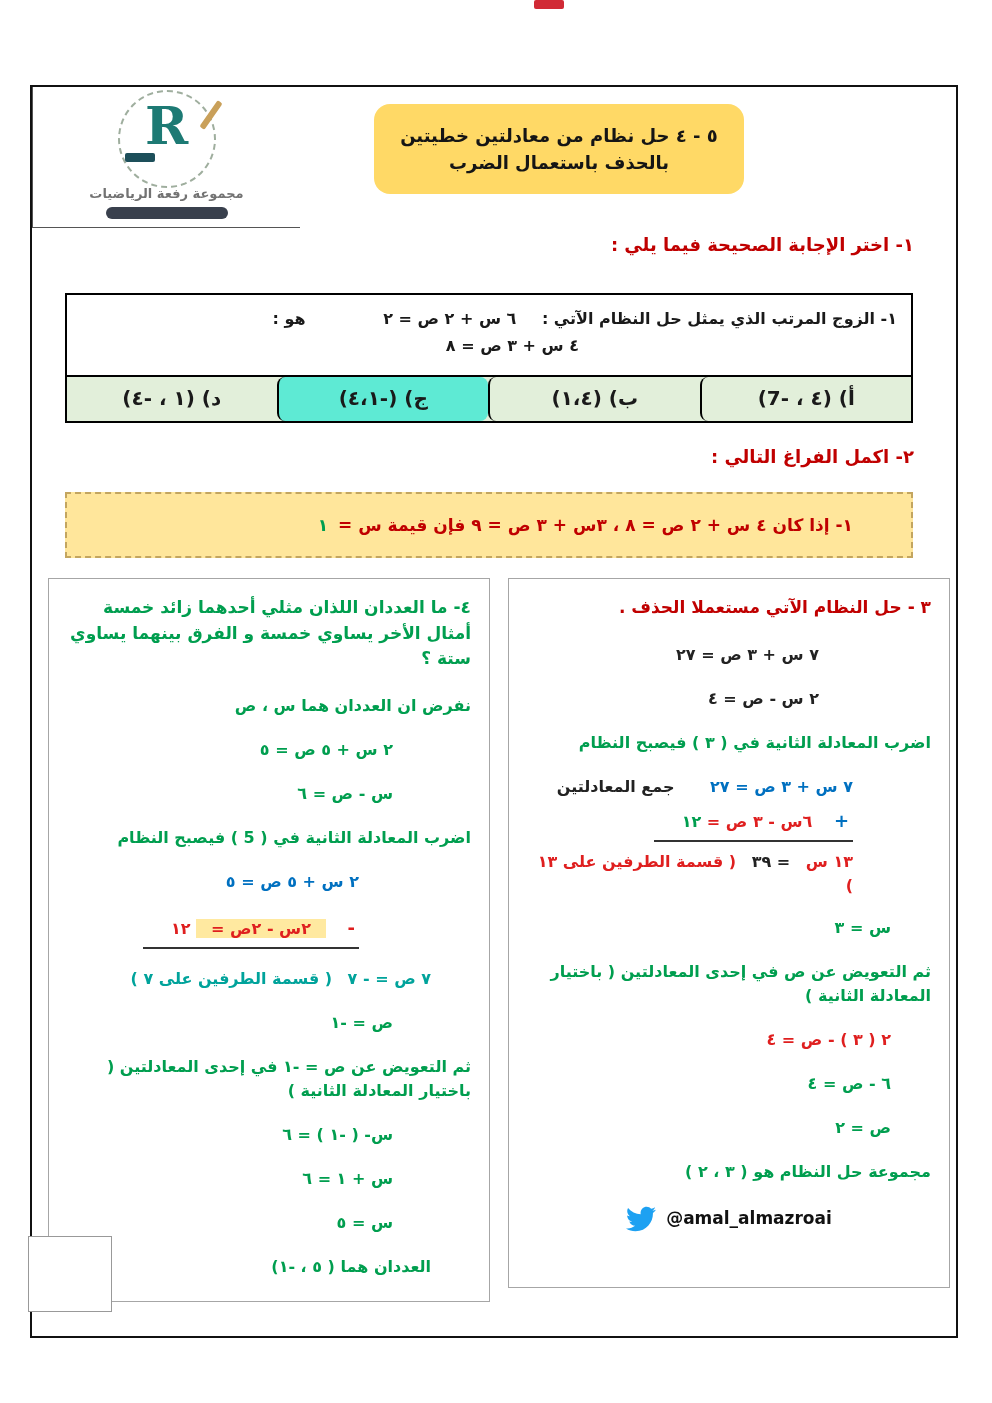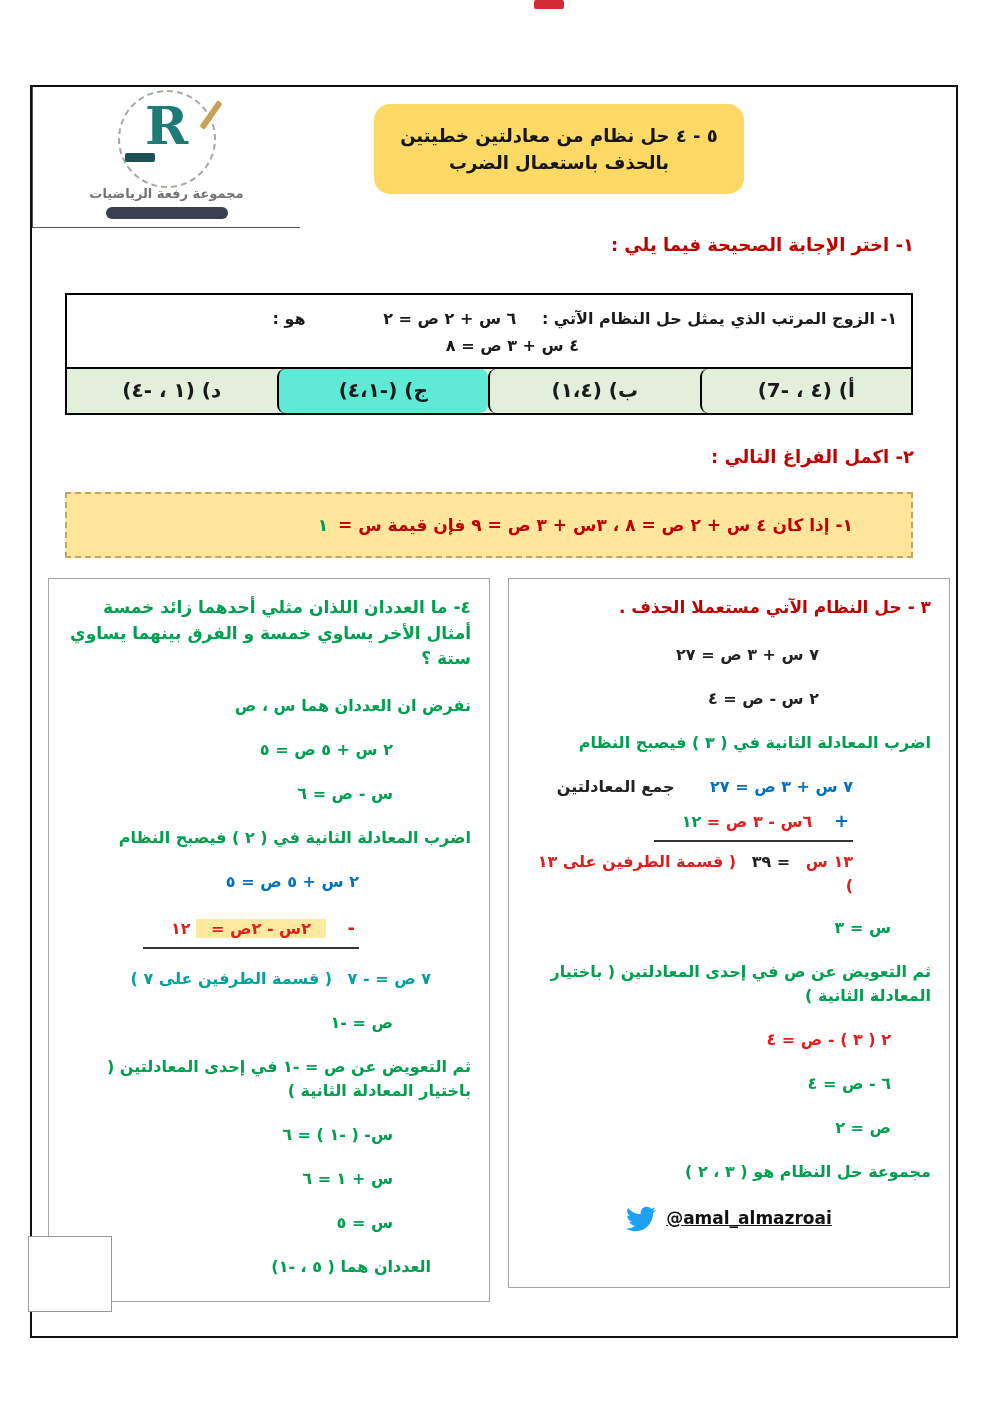--- a/index.html
+++ b/index.html
@@ -32,21 +32,21 @@
   .title-box{left:374px;top:104px;width:370px;height:90px;background:#ffd966;
     border-radius:16px;display:flex;flex-direction:column;justify-content:center;
     align-items:center;gap:6px;font-size:18px;font-weight:bold;color:#151515;
     text-align:center;z-index:2;}
   
   .sec-heading{color:#c00000;font-size:18px;font-weight:bold;}
   .h-q1{right:78px;top:234px;}
   .h-q2{right:78px;top:446px;}
   
   .mcq{left:65px;top:293px;width:848px;border:2px solid #000;background:#fff;}
-  .mcq-q{min-height:74px;border-bottom:2px solid #000;padding:10px 14px 8px;
+  .mcq-q{min-height:74px;border-bottom:2px solid #000;padding:10px 14px 16px;
     font-size:16px;font-weight:bold;line-height:1.7;}
   .mcq-q .eq{margin-right:20px;}
   .mcq-q .suffix{margin-right:72px;}
   .mcq-q-line2{margin-right:318px;}
   .mcq-opts{display:flex;height:44px;background:#e2efda;}
   .opt{flex:1;text-align:center;line-height:42px;font-size:20px;font-weight:bold;border-radius:8px;}
   .opt.sep{border-left:2px solid #000;}
   .opt.selected{background:#5eead4;}
   
   .fillbox{left:65px;top:492px;width:848px;height:66px;background:#ffe69b;
@@ -70,21 +70,21 @@
   .dark{color:#222;}
   .note{margin-right:10px;}
   .lbl{margin-right:30px;color:#222;}
   .sumblock{margin-bottom:18px;}
   .sumrow1{margin-bottom:8px;}
   .sumrow2{width:fit-content;border-bottom:2.5px solid #333;
     padding:0 4px 6px 28px;margin-bottom:8px;}
   .sumrow2 .op{margin-left:16px;font-size:18px;}
   .hl{background:#ffe9a0;padding:0 15px;}
   .twitter{direction:ltr;display:flex;align-items:center;justify-content:center;
-    gap:10px;margin-top:6px;text-decoration:underline;}
+    gap:10px;margin-top:6px;}
   .twitter .handle{font-size:17px;font-weight:bold;color:#111;}
   
   .bottom-patch{left:28px;top:1236px;width:84px;height:76px;background:#fff;
     border:1px solid #999;z-index:2;}
 </style>
 </head>
 <body>
 
 <div class="abs frame"></div>
 <div class="abs topmark"></div>
@@ -127,21 +127,21 @@
 <div class="abs fillbox">
   <span>١- إذا كان ٤ س + ٢ ص = ٨  ،  ٣س + ٣ ص = ٩  فإن قيمة س =</span>
   <span class="green">١</span>
 </div>
 
 <div class="abs pbox p4box">
   <div class="line ttl green">٤-  ما العددان اللذان مثلي أحدهما زائد خمسة أمثال الأخر يساوي خمسة و الفرق بينهما يساوي ستة ؟</div>
   <div class="line green">نفرض ان العددان هما س ، ص</div>
   <div class="line green ind-b">٢ س + ٥ ص = ٥</div>
   <div class="line green ind-b">س - ص = ٦</div>
-  <div class="line green">اضرب المعادلة الثانية في ( ٢ ) فيصبح النظام</div>
+  <div class="line green">اضرب المعادلة الثانية في ( 5 ) فيصبح النظام</div>
   <div class="line blue ind-c">٢ س + ٥ ص = ٥</div>
   <div class="sumblock ind-c">
     <div class="sumrow2">
       <span class="red2 op">-</span>
       <span class="red2 hl">٢س - ٢ص =</span>
       <span class="red2">١٢</span>
     </div>
   </div>
   <div class="line ind-a">
     <span class="teal">٧ ص = - ٧</span>

